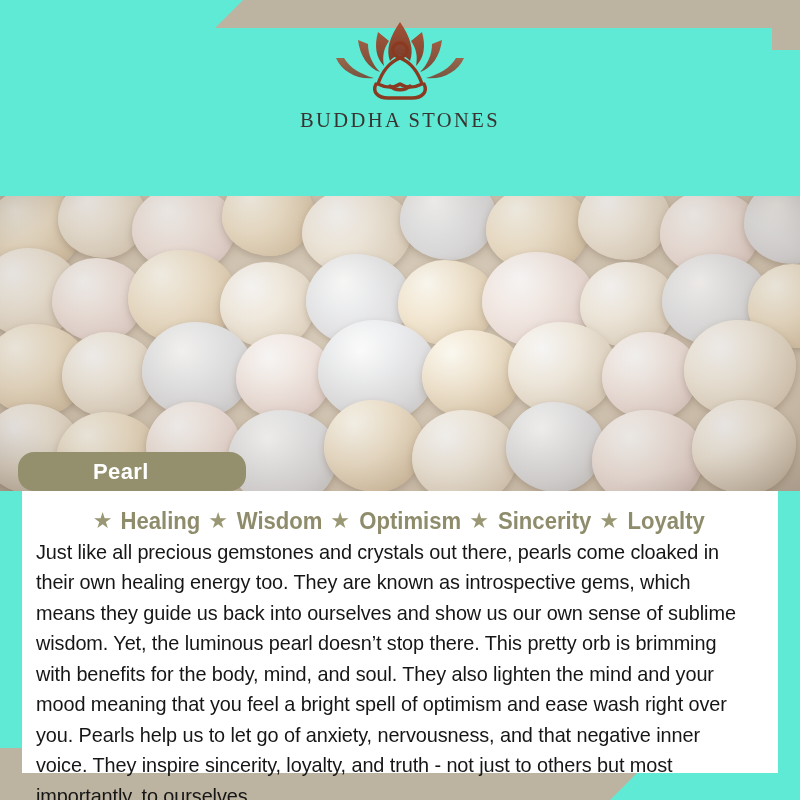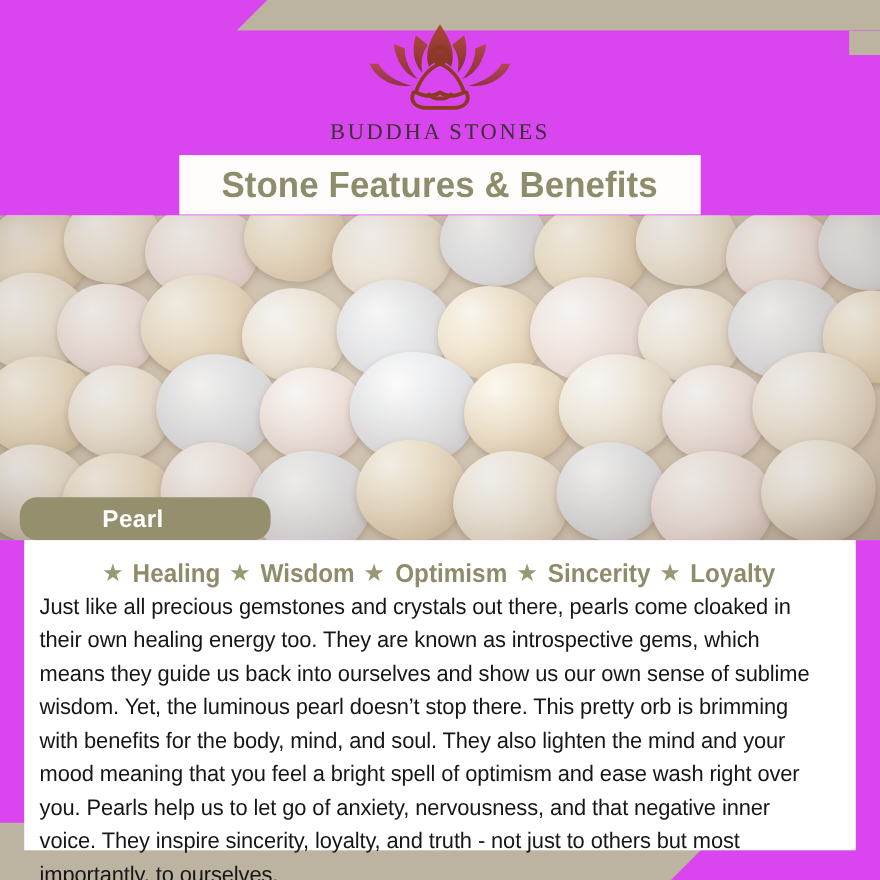--- a/index.html
+++ b/index.html
@@ -11,21 +11,21 @@
     height: 800px;
     overflow: hidden;
     font-family: "Liberation Sans", sans-serif;
     background: #ffffff;
   }
 
   #poster {
     position: relative;
     width: 800px;
     height: 800px;
-    background: #d946ef;
+    background: #5eead4;
     overflow: hidden;
   }
 
   
   .corner-band {
     position: absolute;
     background: #bcb3a0;
   }
   #corner-top-right {
     top: 0;
@@ -322,17 +322,14 @@
       </span>
       <span class="benefit">
         <span class="benefit-star">★</span>
         <span class="benefit-label">Loyalty</span>
       </span>
     </div>
 
     <p id="body-copy">Just like all precious gemstones and crystals out there, pearls come cloaked in their own healing energy too. They are known as introspective gems, which means they guide us back into ourselves and show us our own sense of sublime wisdom. Yet, the luminous pearl doesn’t stop there. This pretty orb is brimming with benefits for the body, mind, and soul. They also lighten the mind and your mood meaning that you feel a bright spell of optimism and ease wash right over you. Pearls help us to let go of anxiety, nervousness, and that negative inner voice. They inspire sincerity, loyalty, and truth - not just to others but most importantly, to ourselves.</p>
   </div>
 
-  <div id="title-banner">
-    <span id="title-text">Stone Features &amp; Benefits</span>
-  </div>
 
 </div>
 
 </body></html>

